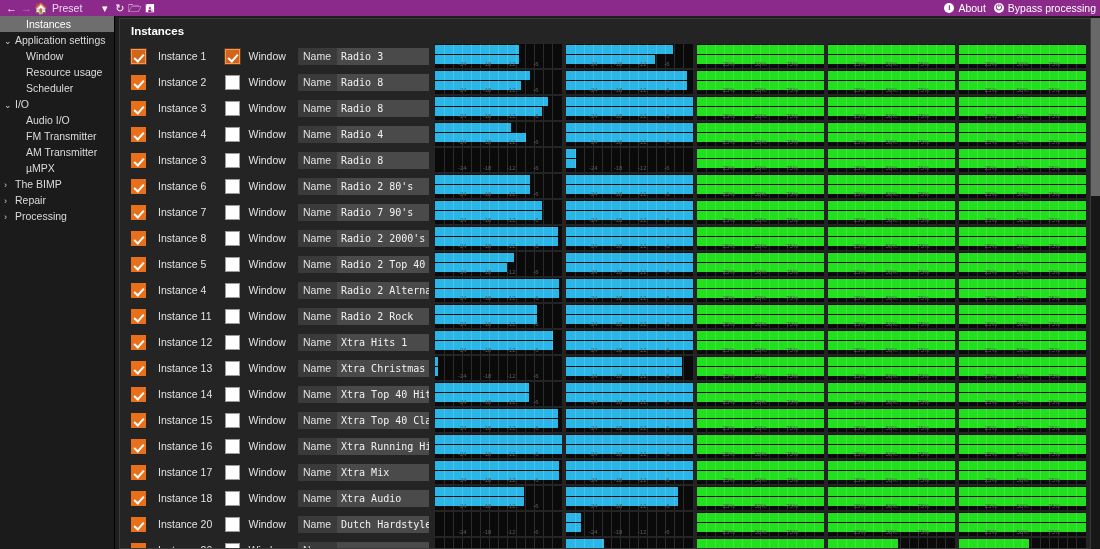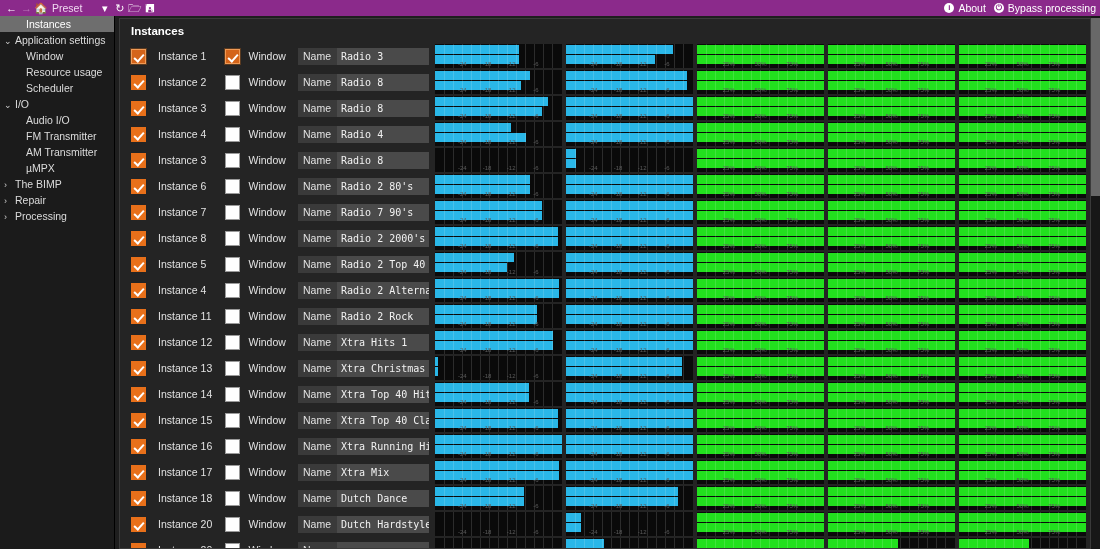--- a/index.html
+++ b/index.html
@@ -2890,21 +2890,21 @@
             </div>
           </div>
         </div>
         <div class="row">
           <div class="cbox on"></div>
           <div class="cell-lbl c-inst-lbl">Instance 18</div>
           <div class="cbox c-win-cb"></div>
           <div class="cell-lbl c-win-lbl">Window</div>
           <div class="name-group">
             <div class="name-lbl">Name</div>
-            <div class="name-val">Dutch Dance</div>
+            <div class="name-val">Xtra Audio</div>
           </div>
           <div class="meters">
             <div class="meterblock" style="width: 127px;">
               <div class="mb-bg"></div>
               <div class="bar-wrap" style="top: 1px; height: 9px;">
                 <div class="bar-fill cy" style="width: 70%;"></div>
               </div>
               <div class="bar-wrap" style="top: 11px; height: 9px;">
                 <div class="bar-fill cy" style="width: 70%;"></div>
               </div>

